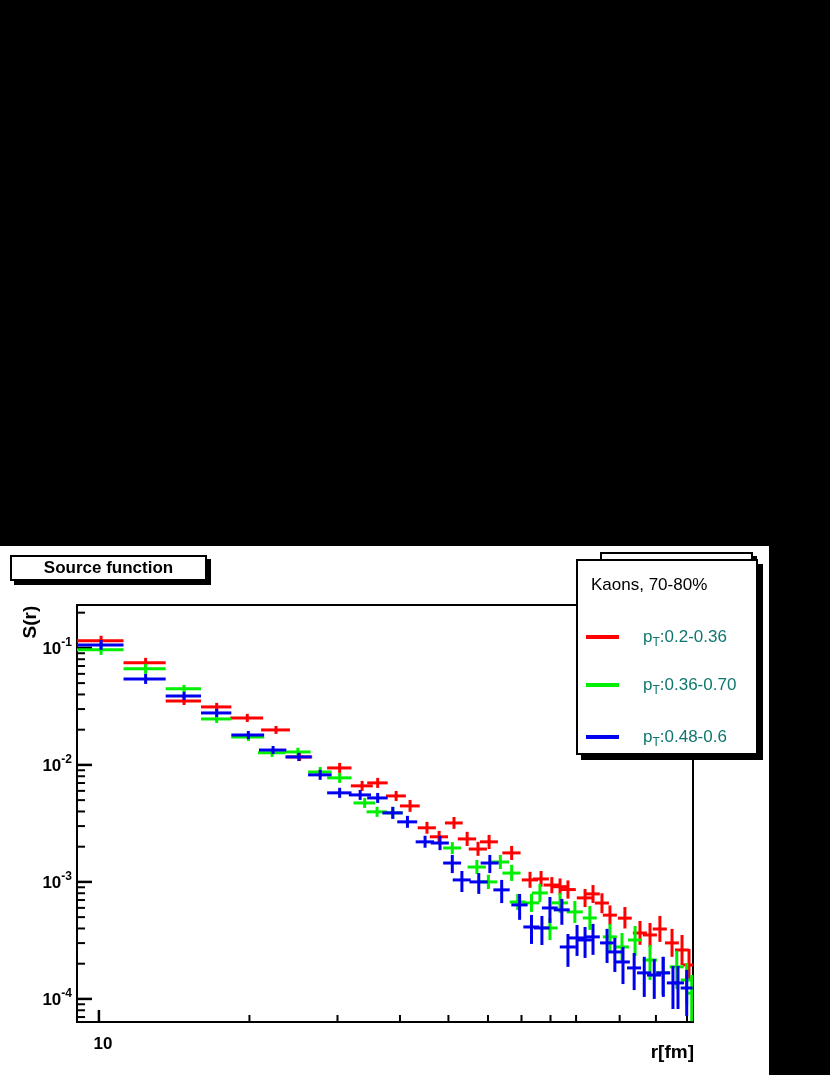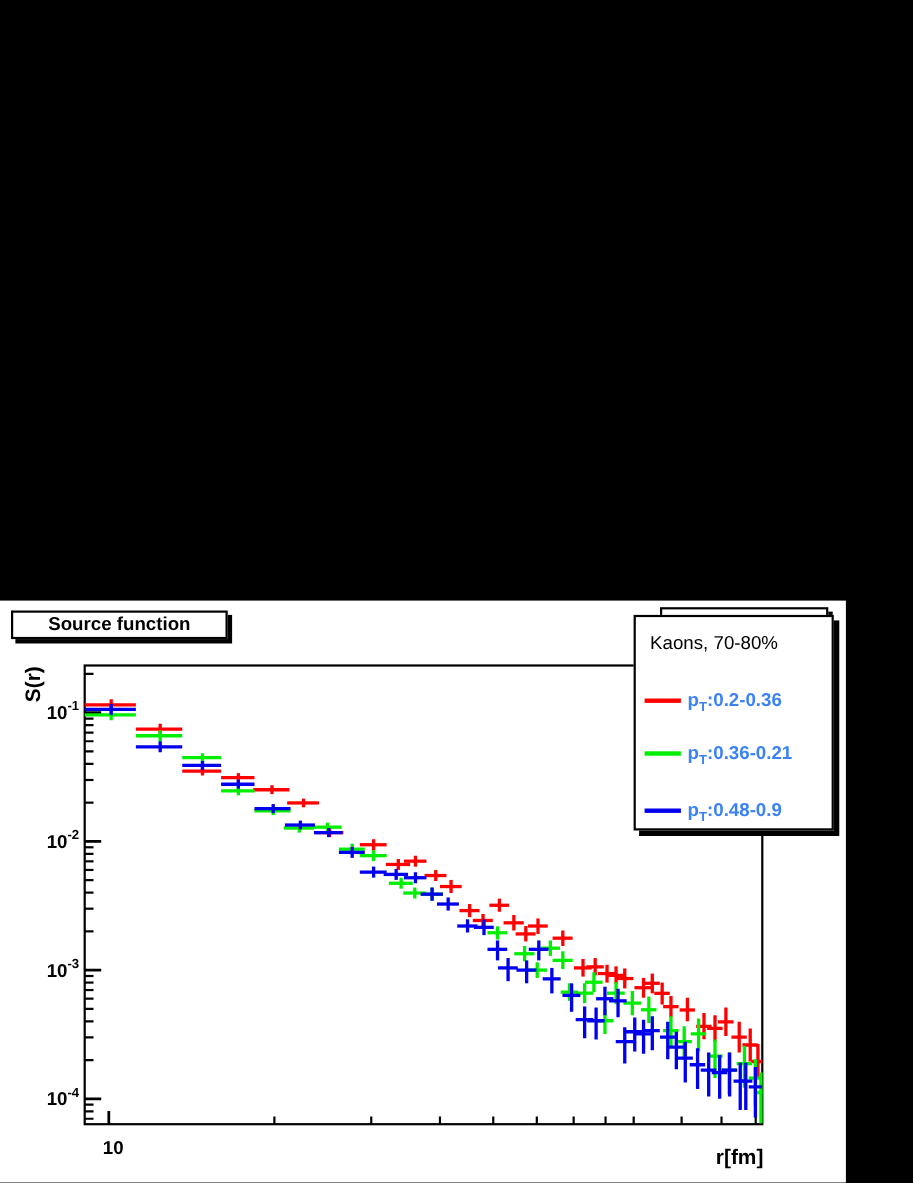--- a/index.html
+++ b/index.html
@@ -9,21 +9,21 @@
   #plot-svg{position:absolute;left:0;top:0;z-index:0;}
   .pave{position:absolute;background:#fff;border:2px solid #000;box-sizing:border-box;}
   #title-box{left:10px;top:9px;width:197px;height:26px;z-index:3;
              box-shadow:4px 4px 0 #000;display:flex;align-items:center;justify-content:center;}
   #title-box span{font-weight:bold;font-size:17px;color:#000;}
   #hidden-pave{left:600px;top:6px;width:153px;height:26px;z-index:1;box-shadow:4px 4px 0 #000;}
   #legend{left:576px;top:13px;width:182px;height:196px;z-index:2;box-shadow:5px 5px 0 #000;}
   #legend-title{position:absolute;left:13px;top:14px;font-size:17px;color:#000;}
   .legend-entry{position:absolute;left:0;width:100%;height:24px;}
   .legend-line{position:absolute;left:8px;top:10px;width:33px;height:4px;}
-  .legend-label{position:absolute;left:47px;top:2px;font-size:17px;color:#3b82f6;font-weight:bold;}
+  .legend-label{position:absolute;left:65px;top:2px;font-size:17px;color:#0f766e;}
   .legend-label sub{font-size:12px;}
   .entry-0{top:64px;} .entry-1{top:112px;} .entry-2{top:164px;}
 </style>
 </head>
 <body>
 
 <div id="canvas">
   <svg id="plot-svg" width="769" height="529">
       <g>
         <rect x="77" y="59" width="616" height="417" fill="none" stroke="#000" stroke-width="2"></rect>
@@ -313,20 +313,20 @@
 
   <div id="legend" class="pave">
     <div id="legend-title">Kaons, 70-80%</div>
 
     <div class="legend-entry entry-0">
       <div class="legend-line" style="background: rgb(255, 0, 0);"></div>
       <div class="legend-label"><span>p</span><sub>T</sub><span>:0.2-0.36</span></div>
     </div>
     <div class="legend-entry entry-1">
       <div class="legend-line" style="background: rgb(0, 238, 0);"></div>
-      <div class="legend-label"><span>p</span><sub>T</sub><span>:0.36-0.21</span></div>
+      <div class="legend-label"><span>p</span><sub>T</sub><span>:0.36-0.70</span></div>
     </div>
     <div class="legend-entry entry-2">
       <div class="legend-line" style="background: rgb(0, 0, 238);"></div>
-      <div class="legend-label"><span>p</span><sub>T</sub><span>:0.48-0.9</span></div>
+      <div class="legend-label"><span>p</span><sub>T</sub><span>:0.48-0.6</span></div>
     </div>
   </div>
 </div>
 
 </body></html>

